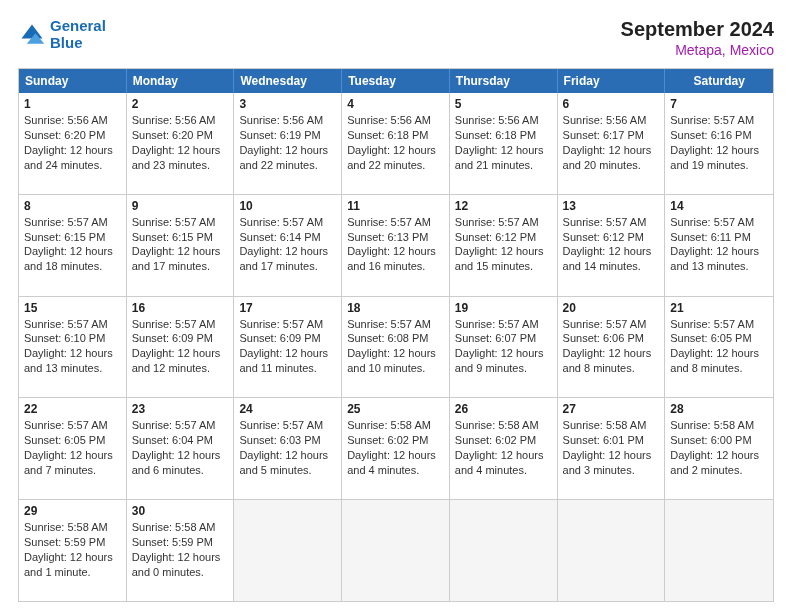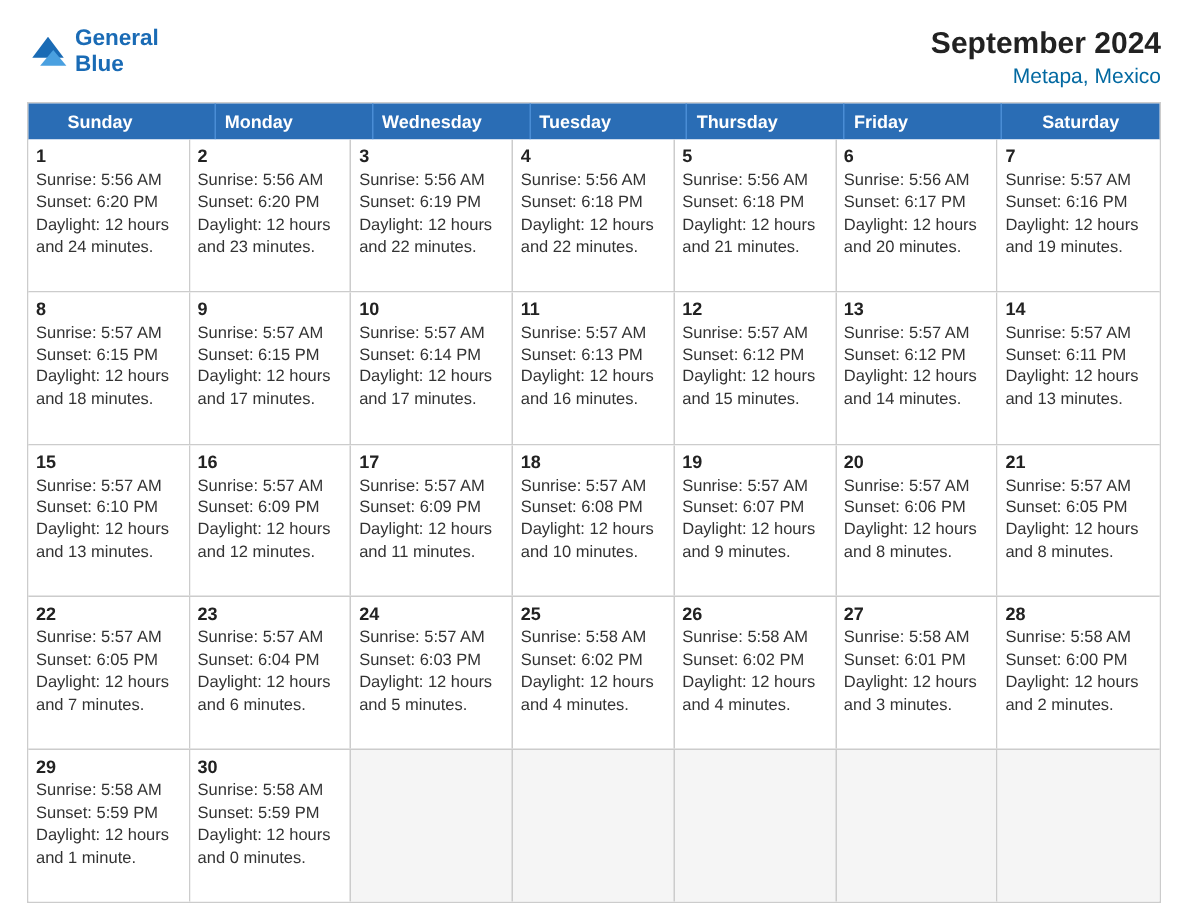--- a/index.html
+++ b/index.html
@@ -46,34 +46,33 @@
       text-align: right;
     }
     .month-title {
       font-size: 20px;
       font-weight: bold;
       color: #222;
       line-height: 1.1;
     }
     .location {
       font-size: 14px;
-      color: #0369a1;
+      color: #a21caf;
       margin-top: 2px;
     }
     .calendar {
       flex: 1;
       display: flex;
       flex-direction: column;
       border: 1px solid #ccc;
     }
     .cal-header {
       display: grid;
       grid-template-columns: repeat(7, 1fr);
       background: #2a6db5;
-      padding-left: 20px;
     }
     .cal-header-cell {
       color: #fff;
       font-weight: bold;
       font-size: 12px;
       padding: 5px 6px;
       border-right: 1px solid #4a8dd5;
     }
     .cal-header-cell:last-child { border-right: none; text-align: center; }
     .cal-body {

